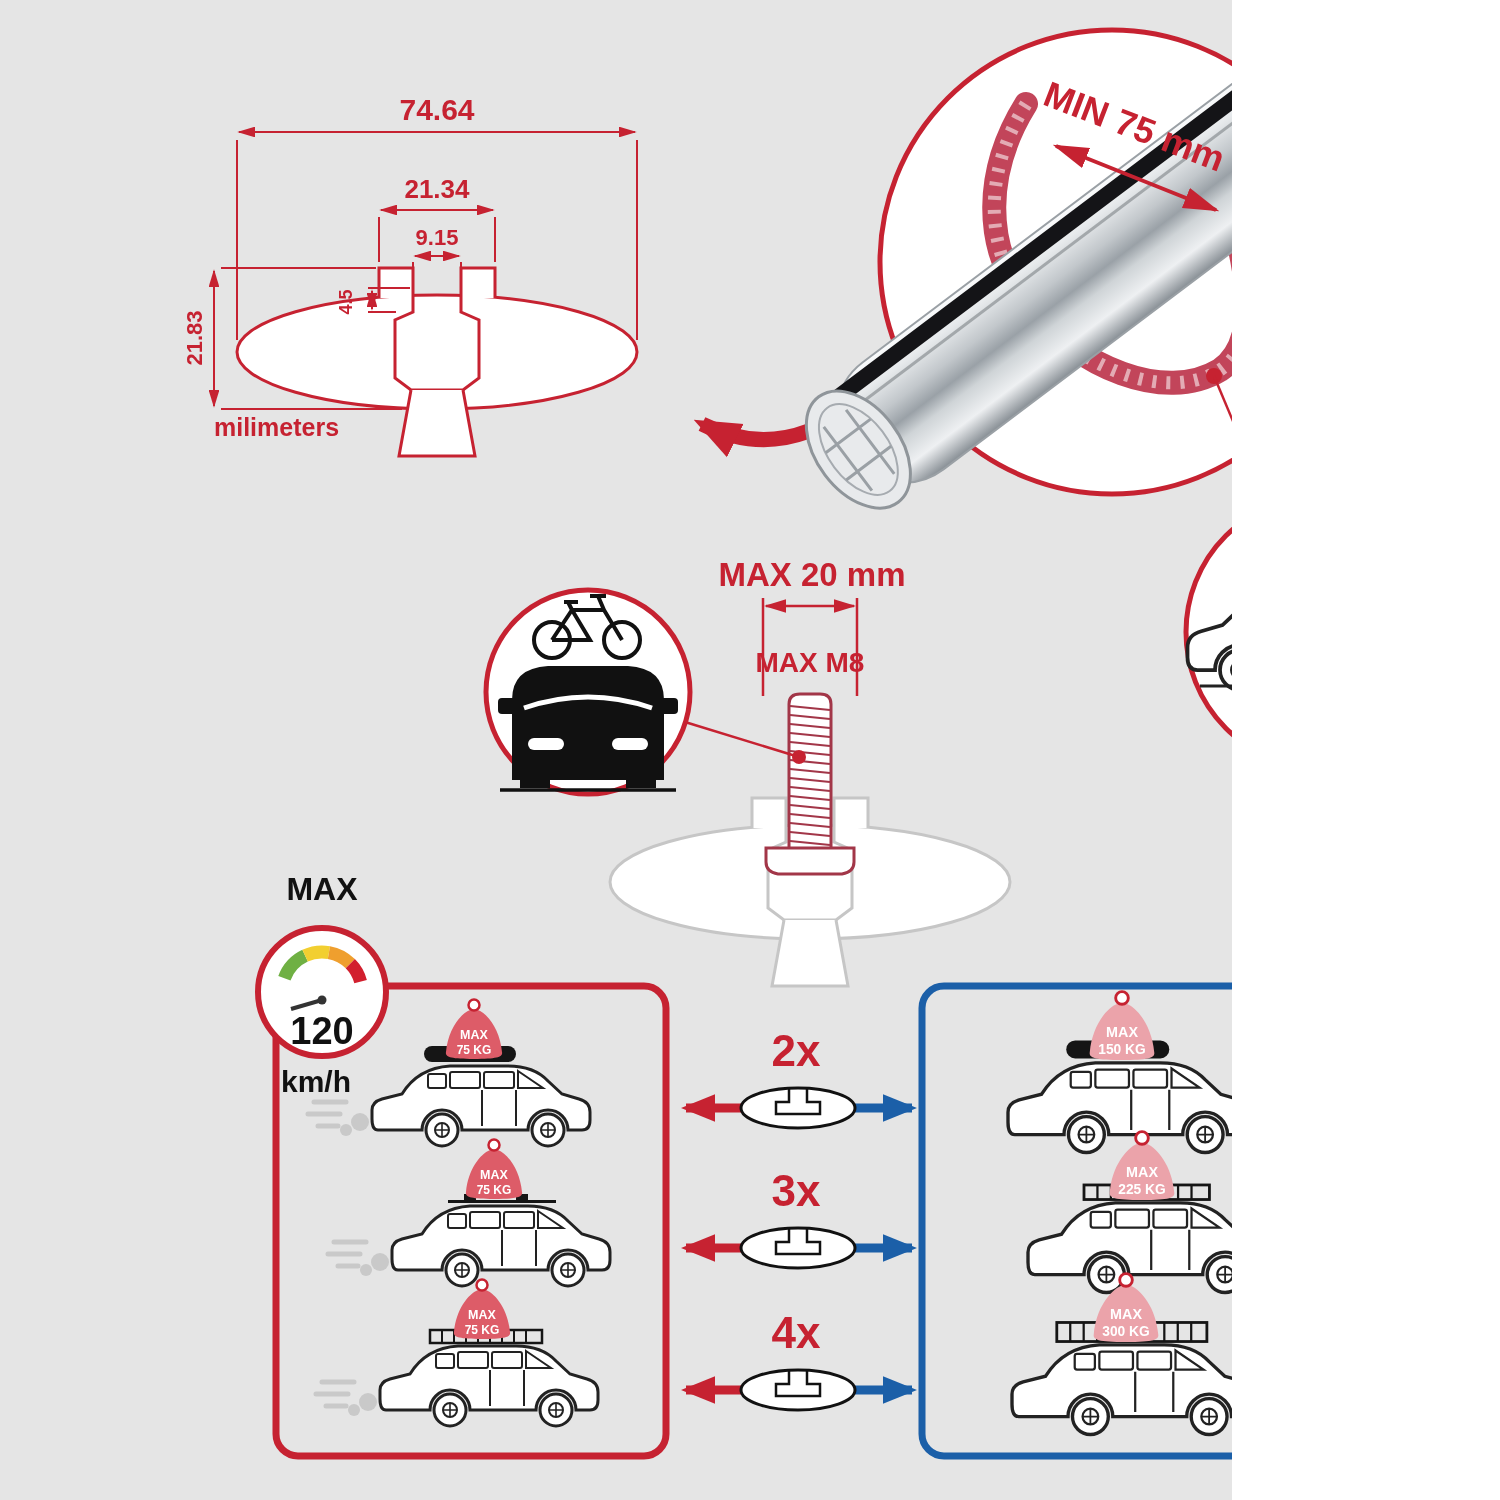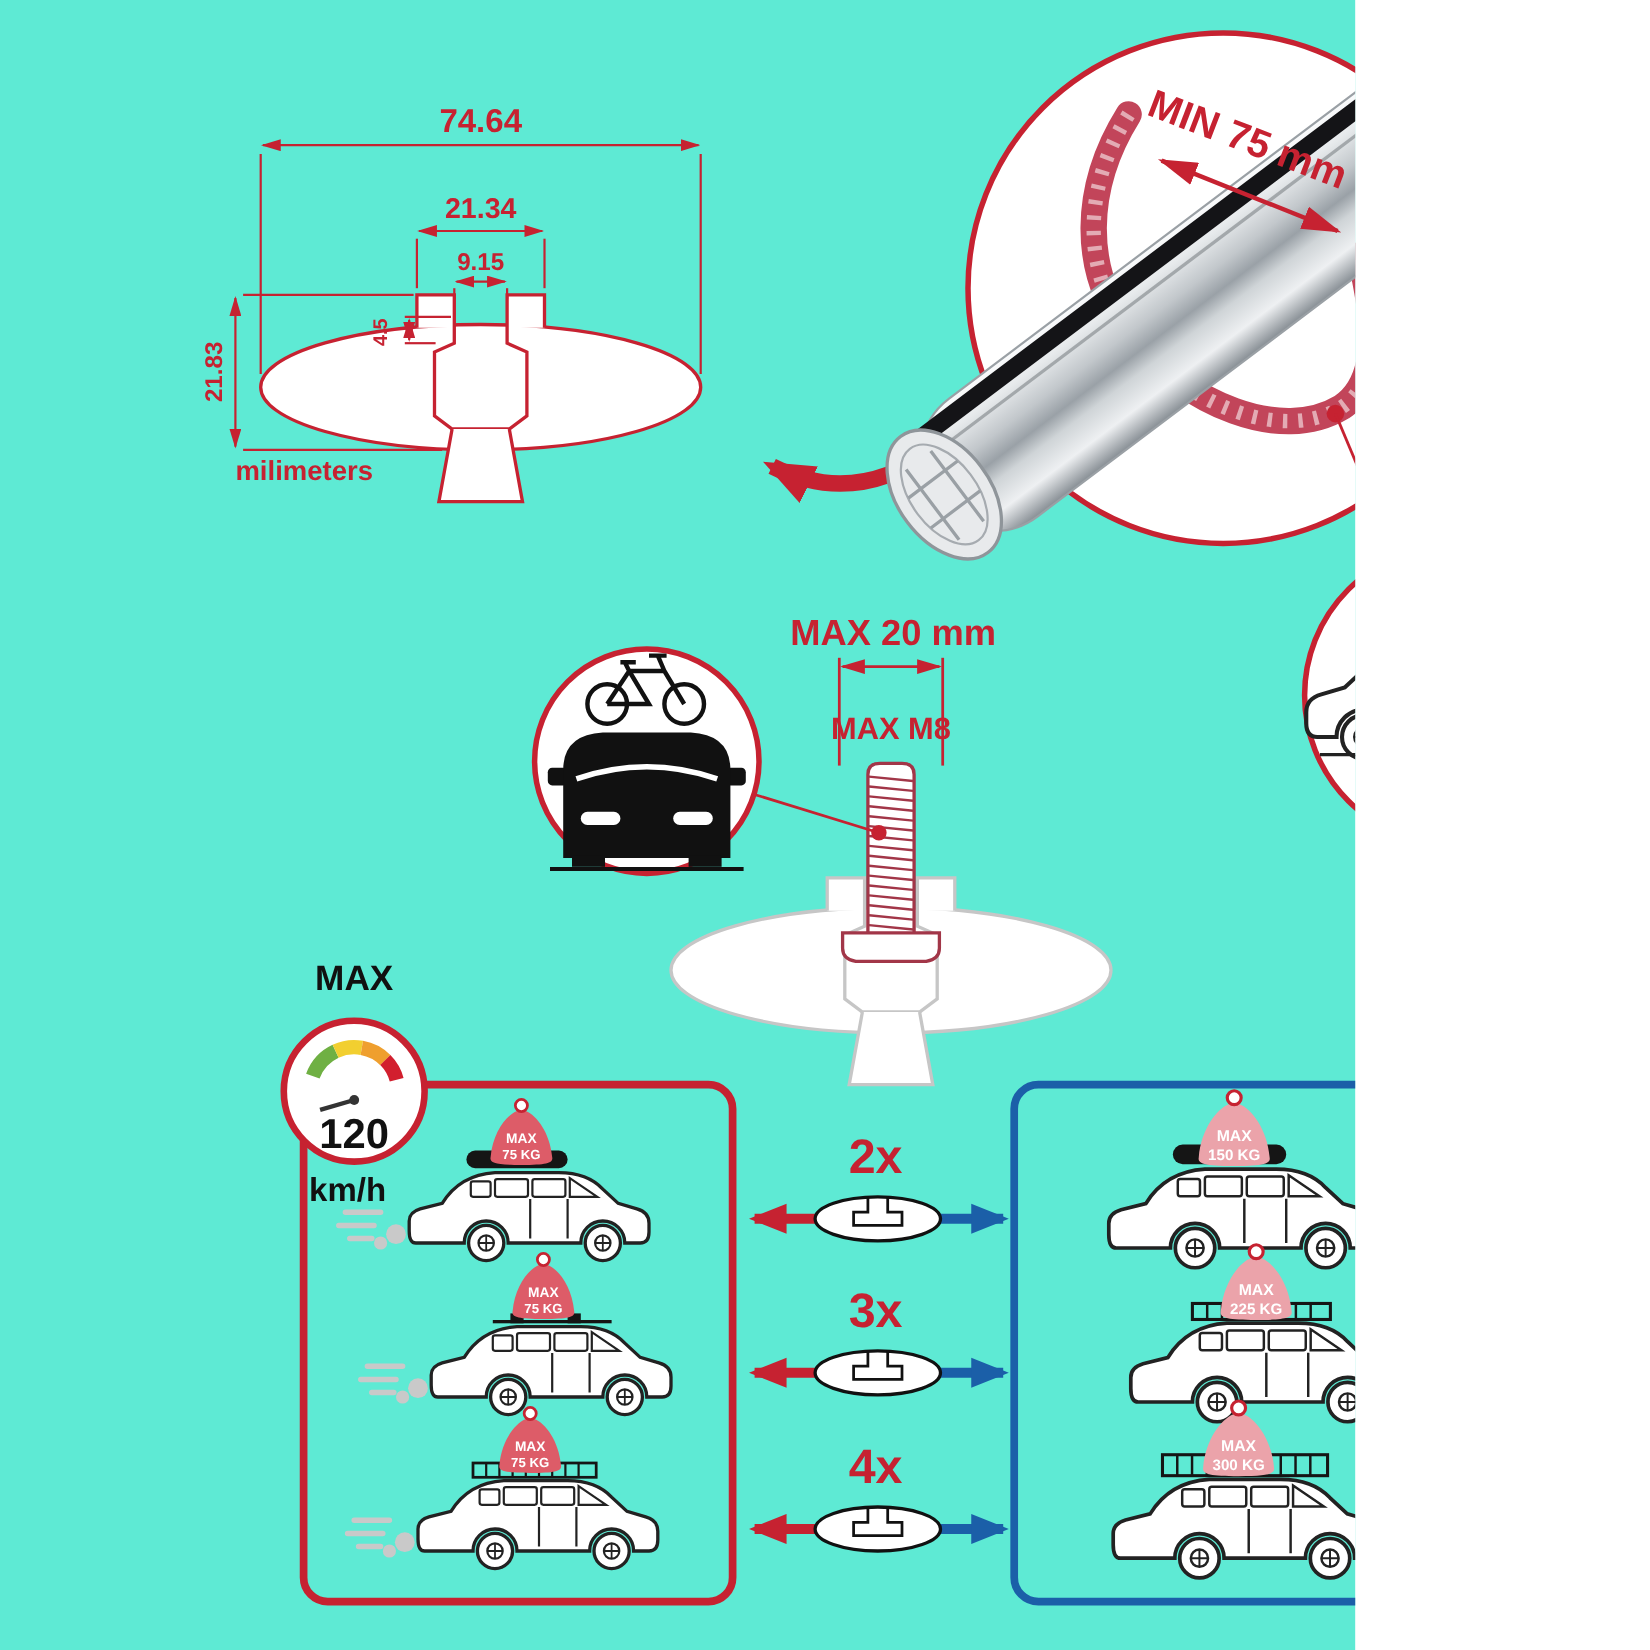--- a/index.html
+++ b/index.html
@@ -1,16 +1,16 @@
 <!DOCTYPE html>
 <html><head>
 <meta charset="utf-8">
 <style>
   html,body { margin:0; padding:0; background:#ffffff; }
-  .stage { position:relative; width:1232px; height:1500px; background:#5eead4; overflow:hidden; }
+  .stage { position:relative; width:1232px; height:1500px; background:#e5e5e5; overflow:hidden; }
   svg { display:block; }
   text { font-family:"Liberation Sans", sans-serif; font-weight:bold; }
 </style>
 </head>
 <body>
 
 <div class="stage">
 <svg width="1500" height="1500" viewBox="0 0 1500 1500">
 
   <defs>

